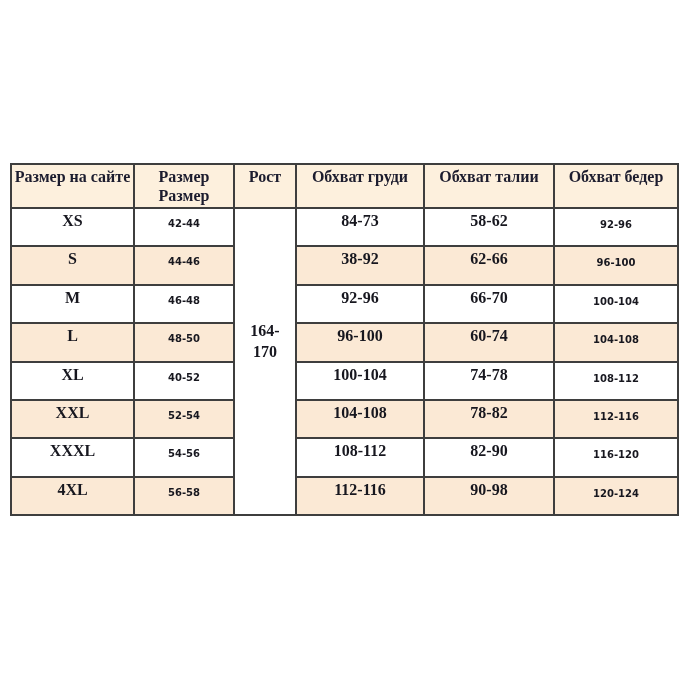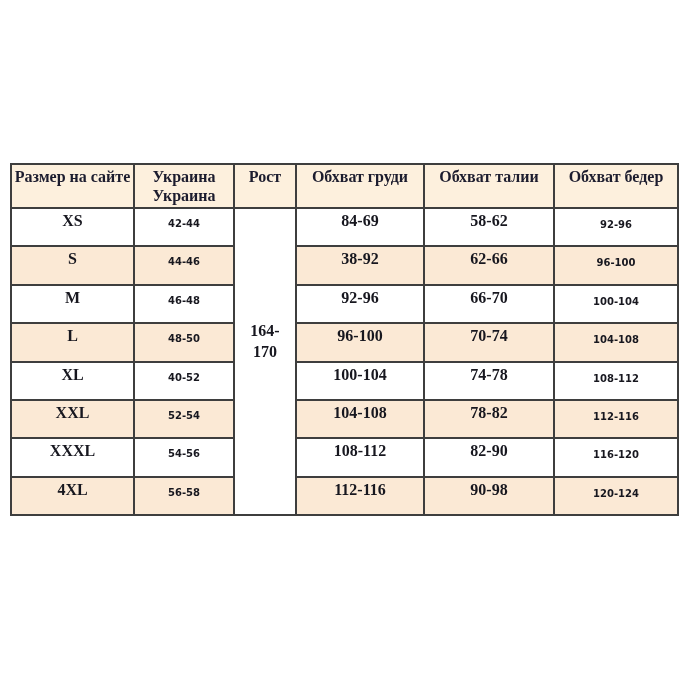--- a/index.html
+++ b/index.html
@@ -76,35 +76,35 @@
         <col style="width:123px">
         <col style="width:100px">
         <col style="width:62px">
         <col style="width:128px">
         <col style="width:130px">
         <col style="width:124px">
       </colgroup>
       <thead>
         <tr>
           <th>Размер на сайте</th>
-          <th>Украина Украина</th>
+          <th>Размер Размер</th>
           <th>Рост</th>
           <th>Обхват груди</th>
           <th>Обхват талии</th>
           <th>Обхват бедер</th>
         </tr>
       </thead>
       <tbody id="tbody">
           <tr>
             <td class="c-site serif">XS</td>
             <td class="c-ukr sans">42-44</td>
             <td rowspan="8" class="c-rost">
               <div class="rost-text serif">164-170</div>
             </td>
-            <td class="c-chest serif">84-69</td>
+            <td class="c-chest serif">84-73</td>
             <td class="c-waist serif">58-62</td>
             <td class="c-hips sans">92-96</td>
           </tr>
           <tr class="stripe">
             <td class="c-site serif">S</td>
             <td class="c-ukr sans">44-46</td>
             <td class="c-chest serif">38-92</td>
             <td class="c-waist serif">62-66</td>
             <td class="c-hips sans">96-100</td>
           </tr>
@@ -112,21 +112,21 @@
             <td class="c-site serif">M</td>
             <td class="c-ukr sans">46-48</td>
             <td class="c-chest serif">92-96</td>
             <td class="c-waist serif">66-70</td>
             <td class="c-hips sans">100-104</td>
           </tr>
           <tr class="stripe">
             <td class="c-site serif">L</td>
             <td class="c-ukr sans">48-50</td>
             <td class="c-chest serif">96-100</td>
-            <td class="c-waist serif">70-74</td>
+            <td class="c-waist serif">60-74</td>
             <td class="c-hips sans">104-108</td>
           </tr>
           <tr>
             <td class="c-site serif">XL</td>
             <td class="c-ukr sans">40-52</td>
             <td class="c-chest serif">100-104</td>
             <td class="c-waist serif">74-78</td>
             <td class="c-hips sans">108-112</td>
           </tr>
           <tr class="stripe">

